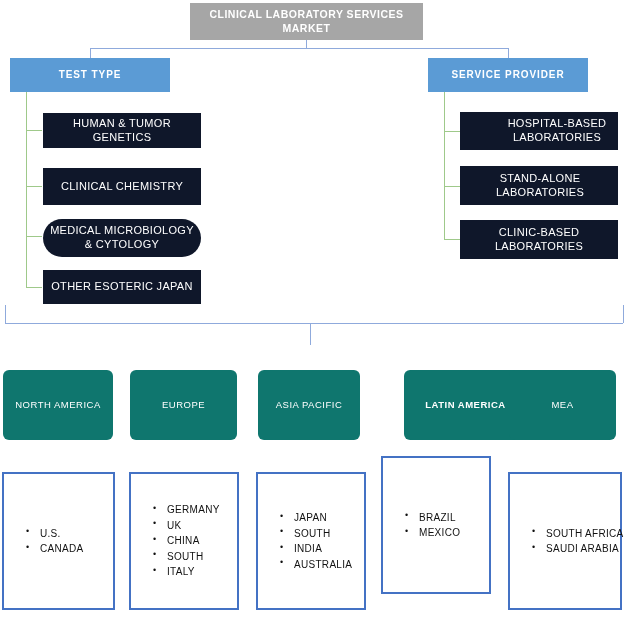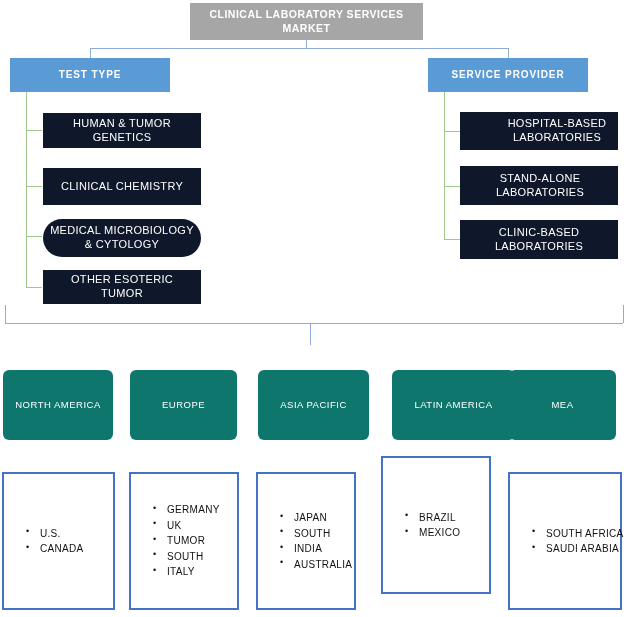--- a/index.html
+++ b/index.html
@@ -115,62 +115,62 @@
 
   <div class="gl gl-v" style="left:26px; top:92px; height:196px;"></div>
   <div class="gl gl-h" style="left:26px; top:130px; width:16px;"></div>
   <div class="gl gl-h" style="left:26px; top:186px; width:16px;"></div>
   <div class="gl gl-h" style="left:26px; top:236px; width:16px;"></div>
   <div class="gl gl-h" style="left:26px; top:287px; width:16px;"></div>
 
   <div class="box green-box" style="left:43px; top:113px; width:158px; height:35px;">HUMAN &amp; TUMOR GENETICS</div>
   <div class="box green-box" style="left:43px; top:168px; width:158px; height:37px;">CLINICAL CHEMISTRY</div>
   <div class="box green-box" style="left:43px; top:219px; width:158px; height:38px;border-radius:19px;">MEDICAL MICROBIOLOGY &amp; CYTOLOGY</div>
-  <div class="box green-box" style="left:43px; top:270px; width:158px; height:34px;">OTHER ESOTERIC TUMOR</div>
+  <div class="box green-box" style="left:43px; top:270px; width:158px; height:34px;">OTHER ESOTERIC JAPAN</div>
 
   <div class="box seg-box" style="left:428px; top:58px; width:160px; height:34px;">SERVICE PROVIDER</div>
 
   <div class="gl gl-v" style="left:444px; top:92px; height:147px;"></div>
   <div class="gl gl-h" style="left:444px; top:131px; width:16px;"></div>
   <div class="gl gl-h" style="left:444px; top:186px; width:16px;"></div>
   <div class="gl gl-h" style="left:444px; top:239px; width:16px;"></div>
 
   <div class="box green-box" style="left:460px; top:112px; width:158px; height:38px;padding-left:42px;">HOSPITAL-BASED LABORATORIES</div>
   <div class="box green-box" style="left:460px; top:166px; width:158px; height:39px;padding-left:8px;">STAND-ALONE LABORATORIES</div>
   <div class="box green-box" style="left:460px; top:220px; width:158px; height:39px;">CLINIC-BASED LABORATORIES</div>
 
   <div class="ln ln-v" style="left:5px; top:305px; height:18px;"></div>
   <div class="ln ln-h" style="left:5px; top:323px; width:618px;"></div>
   <div class="ln ln-v" style="left:623px; top:305px; height:18px;"></div>
   <div class="ln ln-v" style="left:310px; top:323px; height:22px;"></div>
 
   <div class="box region-box" style="left:3px; top:370px; width:110px; height:70px;">NORTH AMERICA</div>
   <div class="box region-box" style="left:130px; top:370px; width:107px; height:70px;">EUROPE</div>
-  <div class="box region-box" style="left:258px; top:370px; width:111px; height:70px;">ASIA PACIFIC</div>
-  <div class="box region-box" style="left:392px; top:370px; width:123px; height:70px;">LATIN AMERICA</div>
+  <div class="box region-box" style="left:258px; top:370px; width:102px; height:70px;">ASIA PACIFIC</div>
+  <div class="box region-box" style="left:404px; top:370px; width:123px; height:70px;font-weight:bold;">LATIN AMERICA</div>
   <div class="box region-box" style="left:509px; top:370px; width:107px; height:70px;">MEA</div>
 
   <div class="box country-box" style="left:2px; top:472px; width:113px; height:138px;">
     <ul class="country-list">
       <li>U.S.</li>
       <li>CANADA</li>
     </ul>
   </div>
 
   <div class="box country-box" style="left:129px; top:472px; width:110px; height:138px;">
     <ul class="country-list">
       <li>GERMANY</li>
       <li>UK</li>
-      <li>TUMOR</li>
+      <li>CHINA</li>
       <li>SOUTH</li>
       <li>ITALY</li>
     </ul>
   </div>
 
-  <div class="box country-box" style="left:256px; top:472px; width:100px; height:138px;">
+  <div class="box country-box" style="left:256px; top:472px; width:110px; height:138px;">
     <ul class="country-list">
       <li>JAPAN</li>
       <li>SOUTH</li>
       <li>INDIA</li>
       <li>AUSTRALIA</li>
     </ul>
   </div>
 
   <div class="box country-box" style="left:381px; top:456px; width:110px; height:138px;">
     <ul class="country-list">

